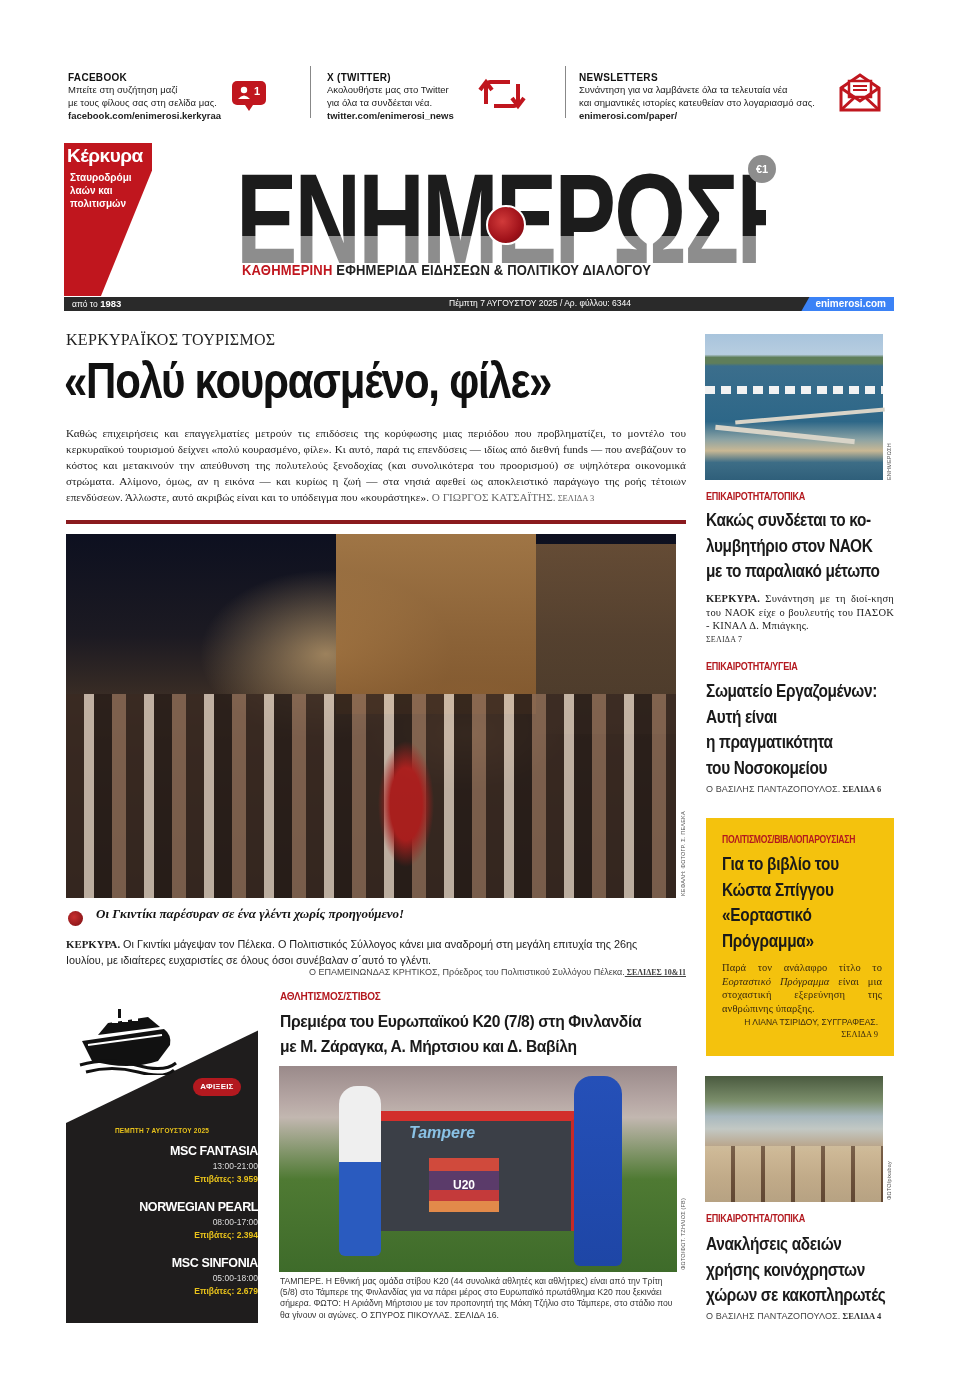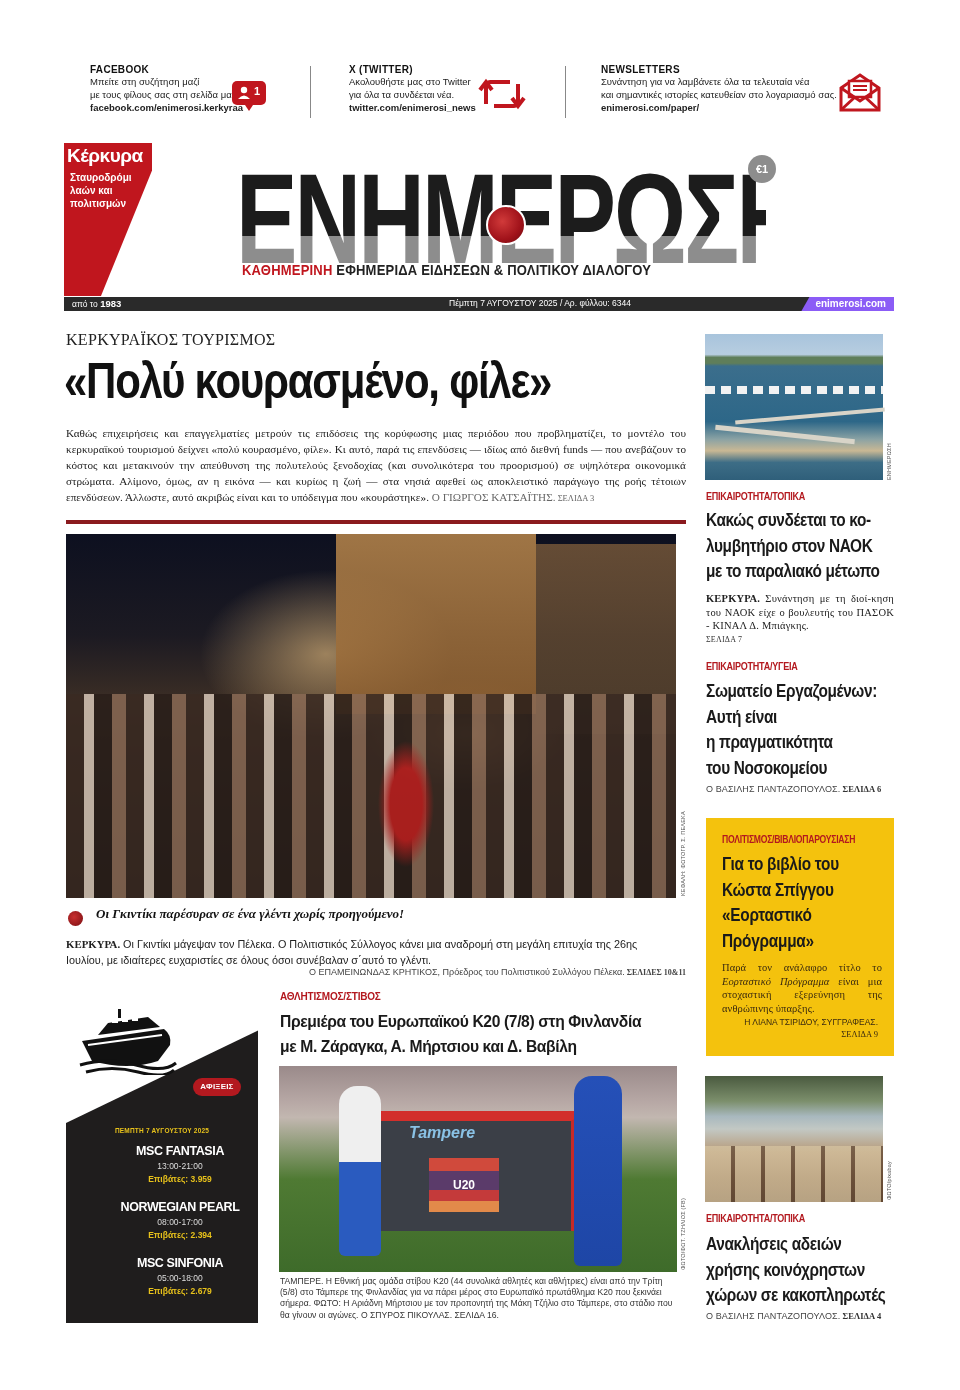--- a/index.html
+++ b/index.html
@@ -1,21 +1,21 @@
 <!DOCTYPE html>
 <html><head>
 <meta charset="utf-8">
 <style>
   * { box-sizing: border-box; margin: 0; padding: 0; }
   html, body { width: 960px; height: 1390px; background: #ffffff; overflow: hidden; }
   body { font-family: "Liberation Sans", sans-serif; color: #1a1a1a; position: relative; }
   .abs { position: absolute; }
 
   
-  .social-block { position: absolute; top: 64px; margin-left: 22px; }
+  .social-block { position: absolute; top: 72px; }
   .social-title { font-weight: 700; font-size: 10px; letter-spacing: 0.3px; color: #111; }
   .social-text { font-size: 9.5px; line-height: 13px; color: #222; }
   .social-link { font-size: 9.5px; line-height: 13px; font-weight: 700; color: #222; }
   .vsep { position: absolute; top: 66px; width: 1px; height: 52px; background: #888; }
 
   
   .kerkyra-tab { position: absolute; left: 64px; top: 143px; width: 88px; height: 153px; background: #c0161e;
     clip-path: polygon(0 0, 100% 0, 100% 18%, 42% 100%, 0 100%); }
   .kerkyra-title { position: absolute; left: 67px; top: 145px; font-size: 19px; font-weight: 700; color: #fff; letter-spacing: -0.5px; }
   .kerkyra-sub { position: absolute; left: 70px; top: 171px; font-size: 10px; line-height: 13px; font-weight: 700; color: #fff; }
@@ -27,21 +27,21 @@
     background: radial-gradient(circle at 40% 40%, #d13a3a 0%, #a0121a 60%, #6a0a0f 100%); border: 2px solid #fff; }
   .price-badge { position: absolute; left: 748px; top: 155px; width: 28px; height: 28px; border-radius: 50%; background: #8d8d8d;
     color: #fff; font-size: 11px; font-weight: 700; display: flex; align-items: center; justify-content: center; }
   .tagline { position: absolute; left: 242px; top: 262px; font-size: 14px; font-weight: 700; letter-spacing: 0.2px; color: #222; transform: scaleX(0.93); transform-origin: left; white-space: nowrap; }
   .tagline .red { color: #c0161e; }
 
   .datebar { position: absolute; left: 64px; top: 297px; width: 830px; height: 14px; background: #2a2a2a; color: #fff; font-size: 8.5px; }
   .datebar .since { position: absolute; left: 8px; top: 1px; }
   .datebar .since b { font-size: 9.5px; }
   .datebar .date { position: absolute; left: 385px; top: 1px; }
-  .datebar .site { position: absolute; right: 0; top: 0; height: 14px; background: #8b5cf6; padding: 0 8px 0 14px; font-weight: 700; font-size: 10px; line-height: 14px;
+  .datebar .site { position: absolute; right: 0; top: 0; height: 14px; background: #3b82f6; padding: 0 8px 0 14px; font-weight: 700; font-size: 10px; line-height: 14px;
     clip-path: polygon(8px 0, 100% 0, 100% 100%, 0 100%); }
 
   
   .lead-kicker { position: absolute; left: 66px; top: 331px; font-family: "Liberation Serif", serif; font-size: 16px; color: #222; letter-spacing: 0.3px; }
   .lead-title { position: absolute; left: 64px; top: 352px; font-size: 50px; font-weight: 700; color: #111; letter-spacing: -1.5px; transform: scaleX(0.84); transform-origin: left; white-space: nowrap; }
   .lead-body { position: absolute; left: 66px; top: 425px; width: 620px; font-family: "Liberation Serif", serif; font-size: 11.2px; line-height: 16px; color: #222; text-align: justify; }
   .lead-body .byline { color: #666; }
   .lead-body .page { font-size: 8.5px; }
   .lead-rule { position: absolute; left: 66px; top: 520px; width: 620px; height: 4px; background: #8a1a1e; }
 
@@ -58,29 +58,29 @@
       radial-gradient(ellipse 40px 90px at 340px 110px, #c0201f 40%, transparent 70%),
       repeating-linear-gradient(90deg, #3a2a22 0 18px, #d8c8b8 18px 28px, #2a1f1a 28px 46px, #8a6a55 46px 60px),
       #2a201a; opacity: 0.85; }
   .photo-credit { position: absolute; font-size: 5.5px; color: #555; writing-mode: vertical-rl; transform: rotate(180deg); letter-spacing: 0.2px; }
 
   .second-title { position: absolute; left: 96px; top: 906px; font-family: "Liberation Serif", serif; font-style: italic; font-weight: 700; font-size: 13px; color: #111; white-space: nowrap; }
   .second-dot { position: absolute; left: 68px; top: 911px; width: 15px; height: 15px; border-radius: 50%; background: radial-gradient(circle at 40% 40%, #c83030, #7a0e12); }
   .second-body { position: absolute; left: 66px; top: 936px; width: 620px; font-size: 11px; line-height: 16px; color: #222; transform: scaleX(0.985); transform-origin: left; }
   .second-body b { font-family: "Liberation Serif", serif; }
   .second-byline { position: absolute; right: 274px; top: 967px; font-size: 9px; color: #444; white-space: nowrap; }
-  .second-byline .page { font-family: "Liberation Serif", serif; font-size: 8px; font-weight: 700; }
+  .second-byline .page { font-family: "Liberation Serif", serif; font-size: 8px; font-weight: 700; text-decoration: underline; }
 
   
   .cruise { position: absolute; left: 66px; top: 991px; width: 192px; height: 332px; background: #1f1d1d; overflow: hidden; }
   .cruise .white-tri { position: absolute; left: 0; top: 0; width: 192px; height: 132px; background: #fff; clip-path: polygon(0 0, 100% 0, 100% 30%, 0 100%); }
   .cruise .ship { position: absolute; left: 12px; top: 14px; width: 100px; height: 70px; }
   .cruise .badge { position: absolute; left: 127px; top: 87px; width: 48px; height: 18px; background: #b3191f; border-radius: 9px; color: #fff; font-size: 8px; font-weight: 700; text-align: center; line-height: 18px; letter-spacing: 0.2px; }
   .cruise .cdate { position: absolute; left: 0; top: 136px; width: 192px; text-align: center; color: #e8c21b; font-size: 6.5px; font-weight: 700; letter-spacing: 0.2px; }
-  .cruise .ship-entry { position: absolute; left: 0; width: 192px; text-align: center; padding-left: 36px; }
+  .cruise .ship-entry { position: absolute; left: 0; width: 192px; text-align: right; padding-left: 36px; }
   .cruise .sname { color: #fff; font-weight: 700; font-size: 12.5px; letter-spacing: -0.4px; }
   .cruise .stime { color: #ddd; font-size: 8.5px; margin-top: 3px; }
   .cruise .spass { color: #e8c21b; font-weight: 700; font-size: 8.5px; margin-top: 3px; }
 
   
   .ath-kicker { position: absolute; left: 280px; top: 991px; font-size: 10px; font-weight: 700; color: #b3191f; letter-spacing: -0.2px; }
   .ath-title { position: absolute; left: 280px; top: 1009px; width: 410px; font-size: 17px; line-height: 25px; font-weight: 700; color: #1a1a1a; letter-spacing: -0.4px; transform: scaleX(0.92); transform-origin: left; white-space: nowrap; }
   .ath-photo { position: absolute; left: 279px; top: 1066px; width: 398px; height: 206px; background: linear-gradient(to bottom, #9a8a8a 0%, #b8a9a6 18%, #c2b7b0 25%, #4f7a33 55%, #3e6b2a 100%); overflow: hidden; }
   .ath-photo .board { position: absolute; left: 100px; top: 45px; width: 210px; height: 120px; background: #3b3f47; border-top: 10px solid #d22f2b; border-right: 18px solid #c62a28; }
   .ath-photo .board-title { position: absolute; left: 130px; top: 58px; font-size: 16px; font-weight: 700; color: #8ac2e6; font-style: italic; }

